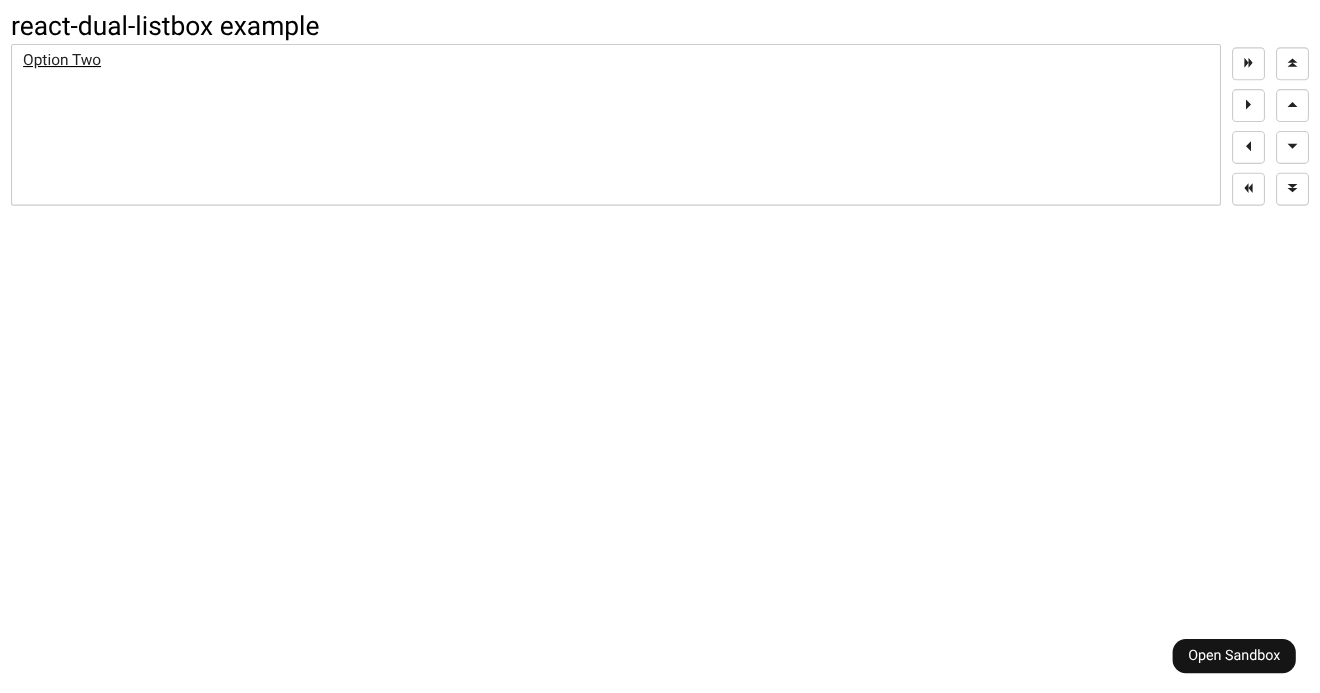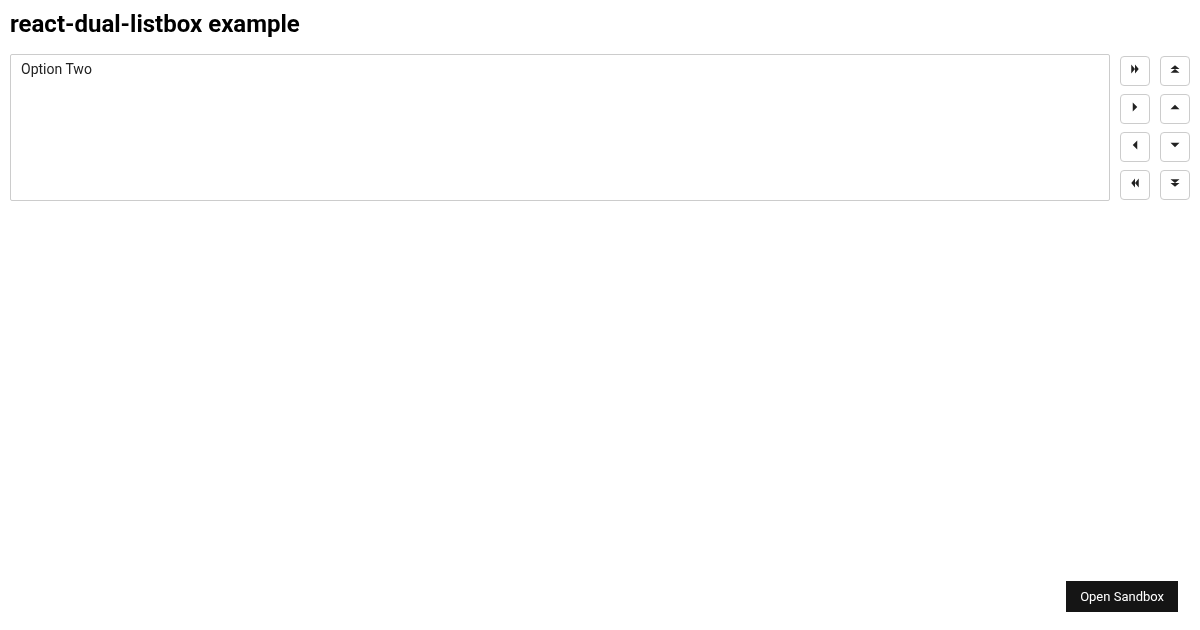--- a/index.html
+++ b/index.html
@@ -10,28 +10,29 @@
     body {
       font-family: -apple-system, BlinkMacSystemFont, "Segoe UI", Roboto, "Helvetica Neue", Arial, sans-serif;
       padding: 10px;
       background: #fff;
       width: 1200px;
       height: 630px;
       position: relative;
     }
     h1 {
       font-size: 24px;
-      font-weight: 700;
+      font-weight: 400;
       color: #000;
-      margin-bottom: 16px;
+      margin-bottom: 2px;
     }
     .dual-listbox {
       display: flex;
       gap: 10px;
-      align-items: center;
+      align-items: flex-end;
+      text-decoration: underline;
     }
     .listbox {
       border: 1px solid #ccc;
       border-radius: 2px;
       height: 147px;
       background: #fff;
       overflow-y: auto;
       flex: 1;
     }
     .listbox-option {
@@ -64,21 +65,21 @@
       height: 12px;
       fill: currentColor;
     }
     .open-sandbox {
       position: absolute;
       bottom: 18px;
       right: 22px;
       background: #151515;
       color: #fff;
       border: none;
-      border-radius: 0;
+      border-radius: 12px;
       padding: 8px 14px;
       font-size: 13px;
       cursor: pointer;
       font-family: inherit;
     }
   </style>
 </head>
 <body>
 
 <h1>react-dual-listbox example</h1>

